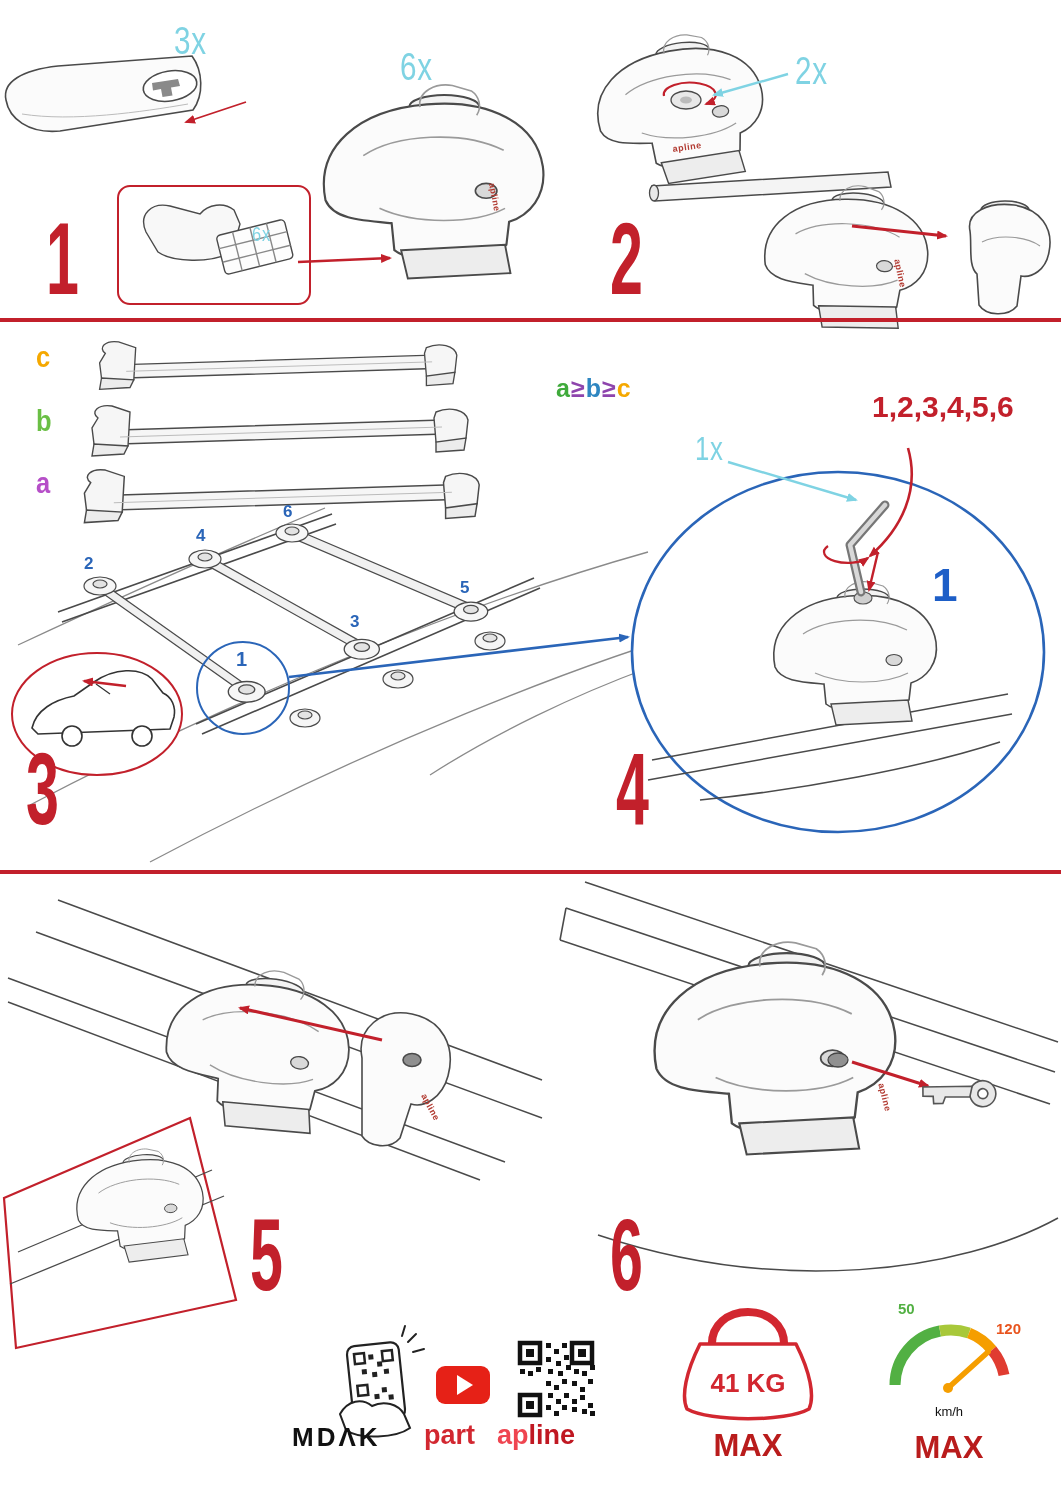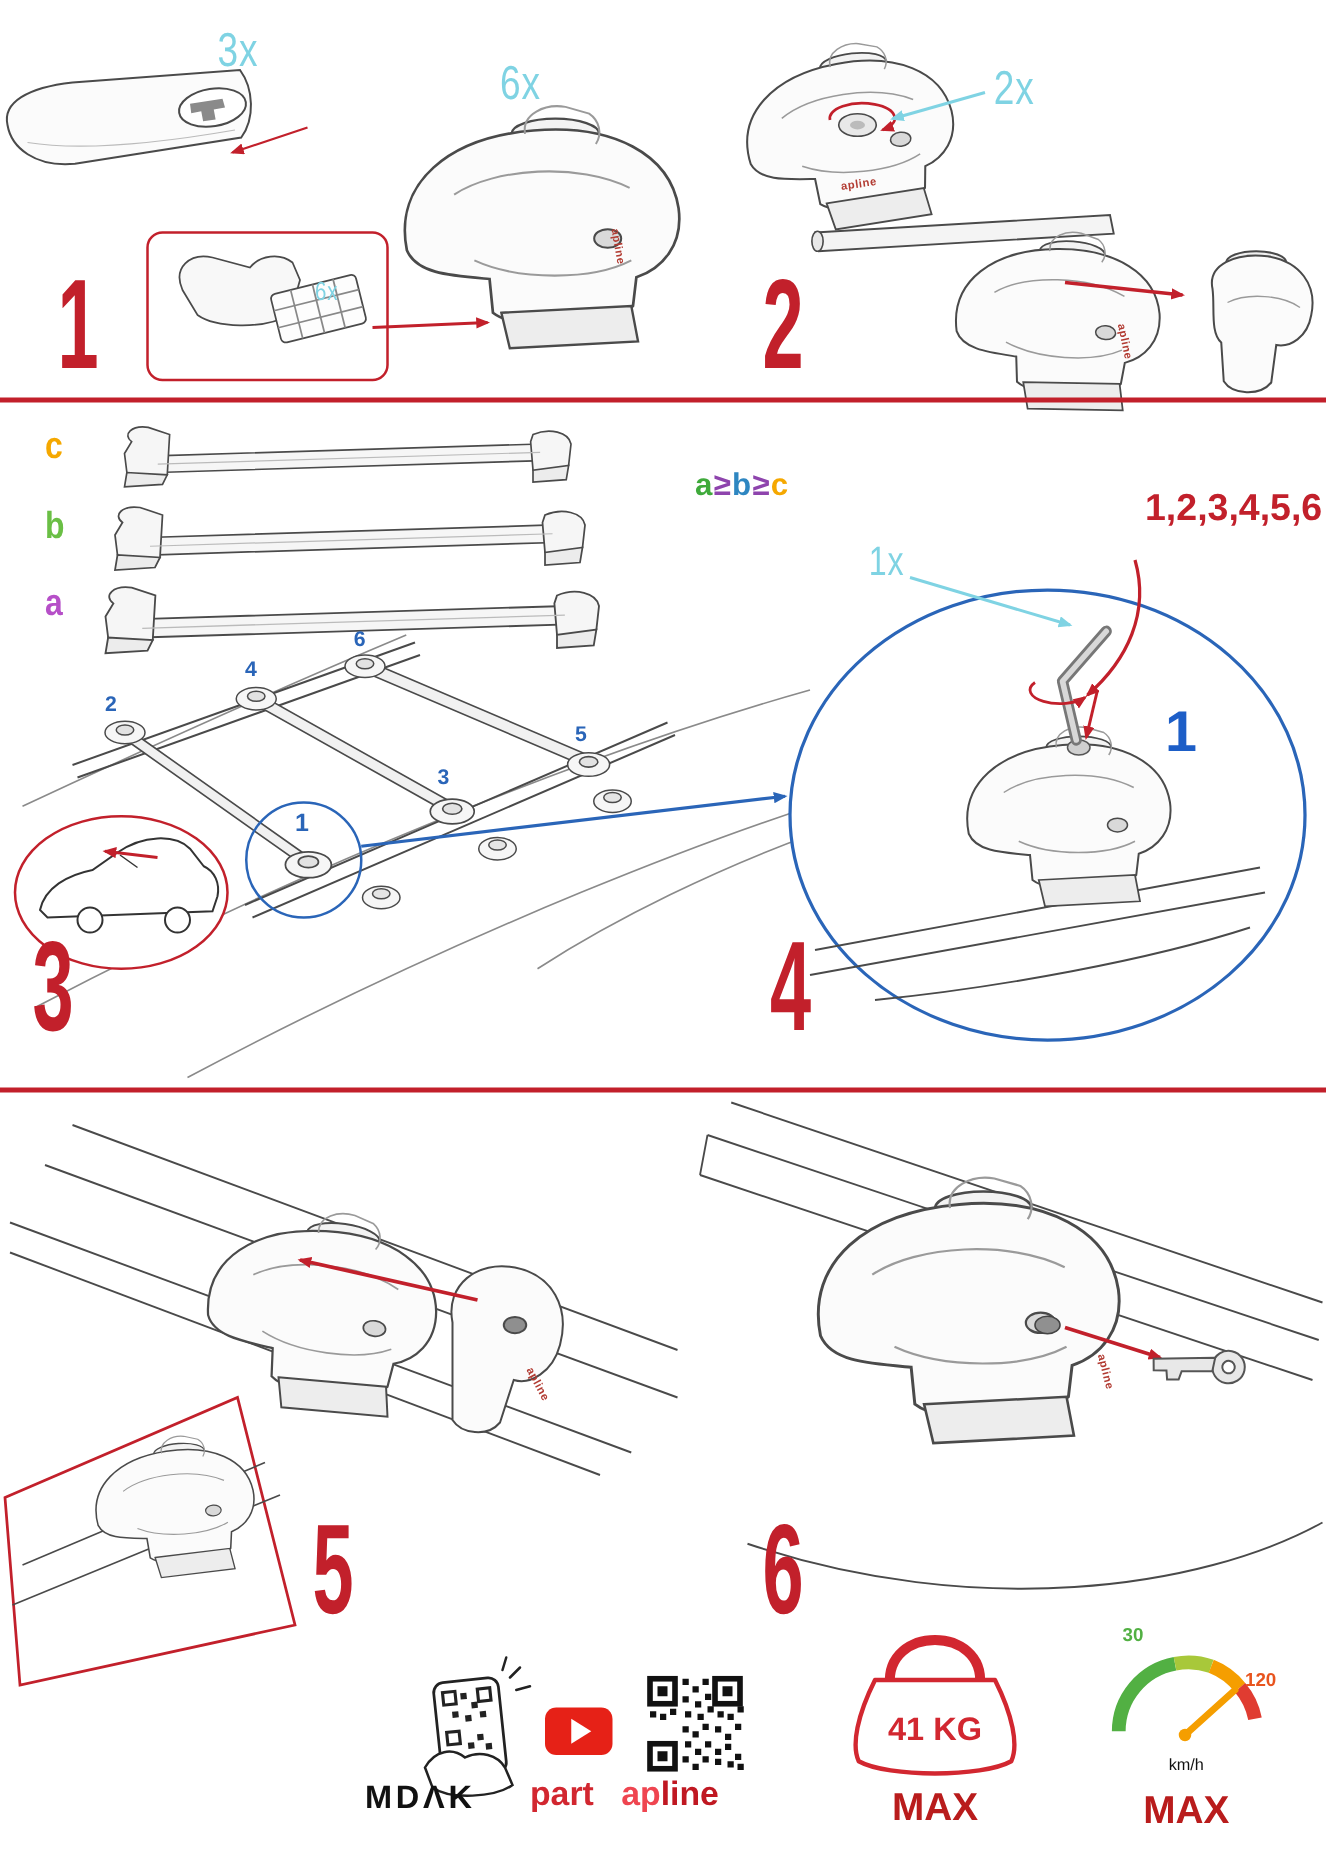--- a/index.html
+++ b/index.html
@@ -24,21 +24,21 @@
   .model { color:#2b3990; font-size:30px; font-weight:bold; letter-spacing:.5px; }
   .brandline { font-size:29px; font-weight:bold; color:#111; }
   .brandline .red { color:#d22730; }
   .mdak { font-size:26px; font-weight:bold; letter-spacing:3px; color:#111; }
   .ipqi { font-size:27px; font-weight:bold; color:#d22730; }
   .apline { font-size:27px; font-weight:bold; }
   .apline .ap { color:#ef4550; } .apline .line { color:#c01822; }
   .kg { color:#d22730; font-size:26px; font-weight:bold; text-align:center; }
   .max { color:#b91c1c; font-size:31px; font-weight:bold; text-align:center; }
   .gauge-lo { color:#52b043; font-size:15px; font-weight:bold; }
-  .gauge-hi { color:#e8541e; font-size:15px; font-weight:bold;margin-top:16px; }
+  .gauge-hi { color:#e8541e; font-size:15px; font-weight:bold; }
   .kmh { color:#111; font-size:13px; text-align:center; }
   .yt { position:absolute; left:436px; top:1366px; width:54px; height:38px; background:#e62117;
         border-radius:9px; display:flex; align-items:center; justify-content:center; }
   .yt span { width:0; height:0; border-left:16px solid #fff; border-top:10px solid transparent;
              border-bottom:10px solid transparent; margin-left:4px; }
 </style>
 </head>
 <body>
 
 <div class="page">
@@ -334,21 +334,21 @@
   <div class="lbl stepnum" style="left:610px;top:218px">2</div>
 
   <div class="lbl sizelbl c-or" style="left:36px;top:340px">c</div>
   <div class="lbl sizelbl c-gr" style="left:36px;top:404px">b</div>
   <div class="lbl sizelbl c-pu" style="left:36px;top:466px">a</div>
 
   <div class="lbl ineq" style="left:556px;top:346px">
     <span class="i-a">a</span><span class="i-ge">≥</span><span class="i-b">b</span><span class="i-ge">≥</span><span class="i-c">c</span>
   </div>
 
-  <div class="lbl seq" style="left:916px;top:390px">1,2,3,4,5,6</div>
+  <div class="lbl seq" style="left:872px;top:390px">1,2,3,4,5,6</div>
   <div class="lbl qty md" style="left:695px;top:430px">1x</div>
   <div class="lbl bigone" style="left:932px;top:558px">1</div>
 
   <div class="lbl barnum" style="left:84px;top:554px">2</div>
   <div class="lbl barnum" style="left:196px;top:526px">4</div>
   <div class="lbl barnum" style="left:283px;top:502px">6</div>
   <div class="lbl barnum" style="left:236px;top:648px;font-size:20px">1</div>
   <div class="lbl barnum" style="left:350px;top:612px">3</div>
   <div class="lbl barnum" style="left:460px;top:578px">5</div>
 
@@ -368,18 +368,18 @@
       <span></span>
     </div>
   <div class="lbl ipqi" style="left:424px;top:1420px">part</div>
   <div class="lbl apline" style="left:497px;top:1420px">
     <span class="ap">ap</span><span class="line">line</span>
   </div>
 
   <div class="lbl kg" style="left:686px;top:1368px;width:124px">41 KG</div>
   <div class="lbl max" style="left:686px;top:1428px;width:124px">MAX</div>
 
-  <div class="lbl gauge-lo" style="left:898px;top:1300px">30</div>
+  <div class="lbl gauge-lo" style="left:898px;top:1300px">50</div>
   <div class="lbl gauge-hi" style="left:996px;top:1320px">120</div>
   <div class="lbl kmh" style="left:918px;top:1404px;width:62px">km/h</div>
   <div class="lbl max" style="left:896px;top:1430px;width:106px">MAX</div>
 
 </div>
 
 </body></html>

